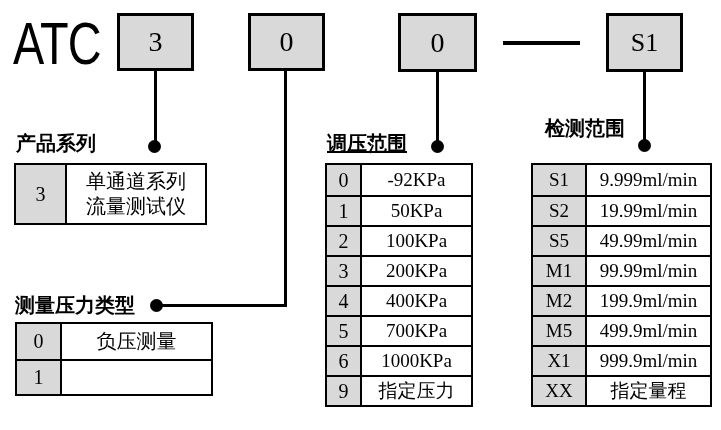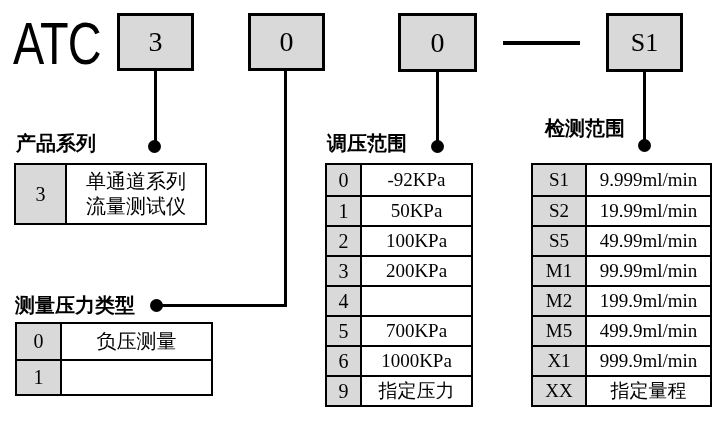--- a/index.html
+++ b/index.html
@@ -35,21 +35,21 @@
   .d2{left:150px;top:299px;}
   .d3{left:431px;top:140px;}
   .d4{left:638px;top:139px;}
   
   .heading{
     position:absolute;font-family:"Liberation Sans","DejaVu Sans",sans-serif;
     font-weight:bold;font-size:20px;line-height:1;white-space:nowrap;
   }
   .hg1{left:16px;top:133px;}
   .hg2{left:15px;top:295px;}
-  .hg3{left:327px;top:133px;}
+  .hg3{left:327px;top:133px;text-decoration:underline;}
   .hg4{left:545px;top:118px;}
   
   .tbl{
     position:absolute;border:2px solid #000;background:#fff;box-sizing:border-box;
   }
   .tbl .row{display:flex;box-sizing:border-box;}
   .tbl .row + .row{border-top:2px solid #000;}
   .tbl .key{
     background:#d9d9d9;border-right:2px solid #000;box-sizing:border-box;
     display:flex;align-items:center;justify-content:center;font-size:20px;flex:0 0 auto;
@@ -133,20 +133,21 @@
         <div class="val">100KPa</div>
       </div>
 
       <div class="row">
         <div class="key">3</div>
         <div class="val">200KPa</div>
       </div>
 
       <div class="row">
         <div class="key">4</div>
+        <div class="val">400KPa</div>
       </div>
 
       <div class="row">
         <div class="key">5</div>
         <div class="val">700KPa</div>
       </div>
 
       <div class="row">
         <div class="key">6</div>
         <div class="val">1000KPa</div>

